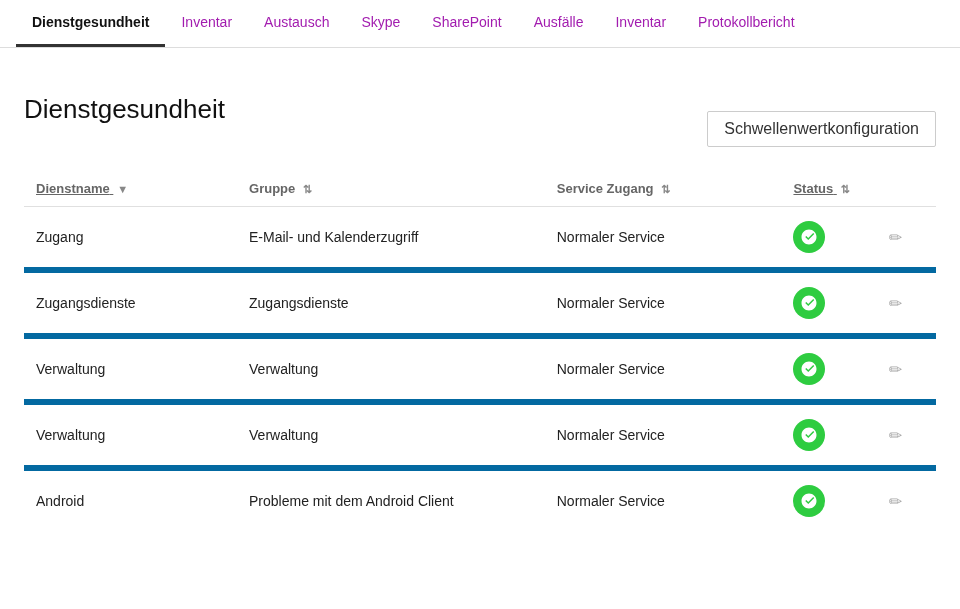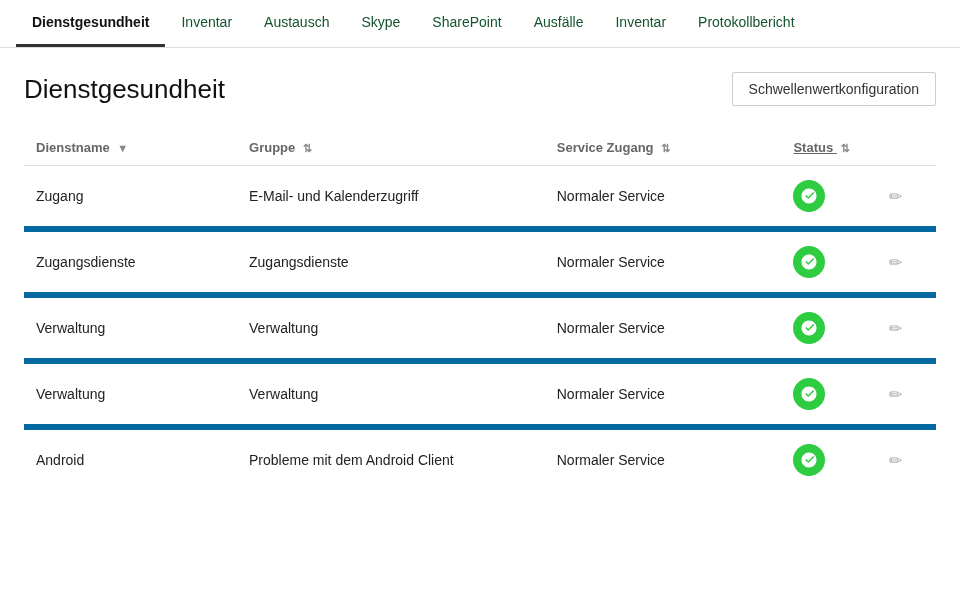--- a/index.html
+++ b/index.html
@@ -15,21 +15,21 @@
       display: flex;
       align-items: center;
       border-bottom: 1px solid #ddd;
       padding: 0 16px;
       background: #fff;
     }
     .nav-tab {
       padding: 14px 16px;
       cursor: pointer;
       font-size: 14px;
-      color: #14532d;
+      color: #a21caf;
       border-bottom: 3px solid transparent;
       white-space: nowrap;
     }
     .nav-tab.active {
       font-weight: 700;
       color: #111;
       border-bottom: 3px solid #333;
     }
 
     
@@ -46,24 +46,25 @@
     }
     .page-title {
       font-size: 26px;
       font-weight: 400;
       color: #111;
     }
     .threshold-btn {
       border: 1px solid #ccc;
       background: #fff;
       padding: 8px 16px;
-      font-size: 14px;
+      font-size: 16px;
       cursor: pointer;
       border-radius: 2px;
       color: #333;
+      margin-top: 39px;
     }
 
     
     .data-table {
       width: 100%;
       border-collapse: collapse;
     }
     .data-table th {
       text-align: left;
       padding: 10px 12px;
@@ -107,21 +108,21 @@
       fill: #fff;
     }
 
     
     .edit-icon {
       color: #aaa;
       font-size: 16px;
       cursor: pointer;
     }
 
-    .col-dienstname { width: 180px; }
+    .col-dienstname { width: 180px; text-decoration: underline; }
     .col-gruppe { width: 260px; }
     .col-service-status { width: 200px; }
     .col-status { width: 80px; text-decoration: underline; }
     .col-action { width: 50px; }
   </style>
 </head>
 <body>
 
 <nav class="nav-bar">
 <div class="nav-tab active">Dienstgesundheit</div>

